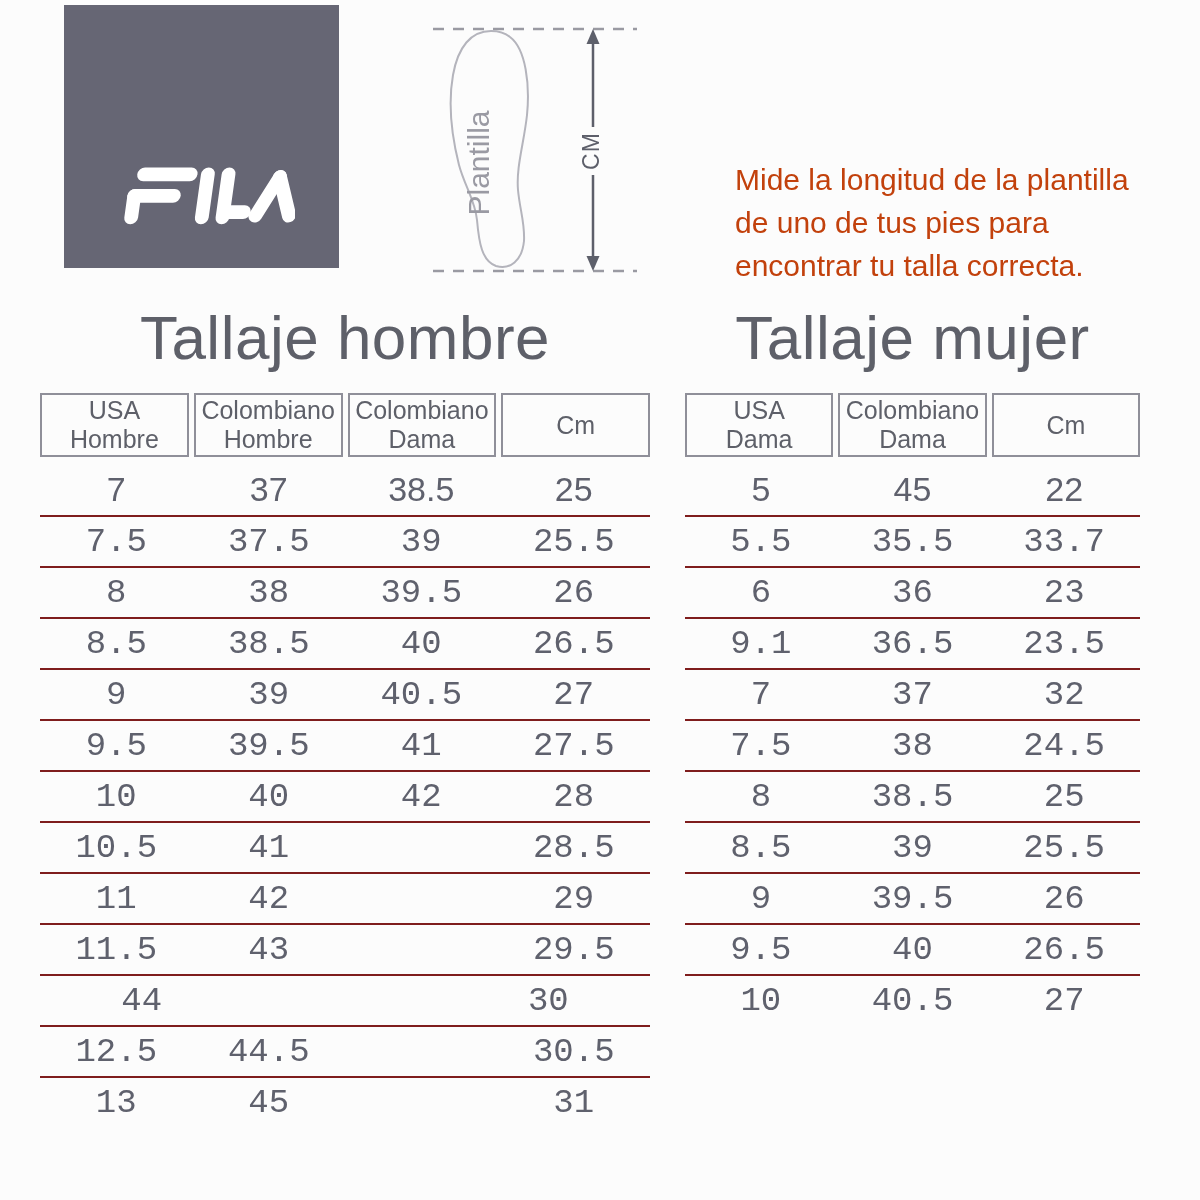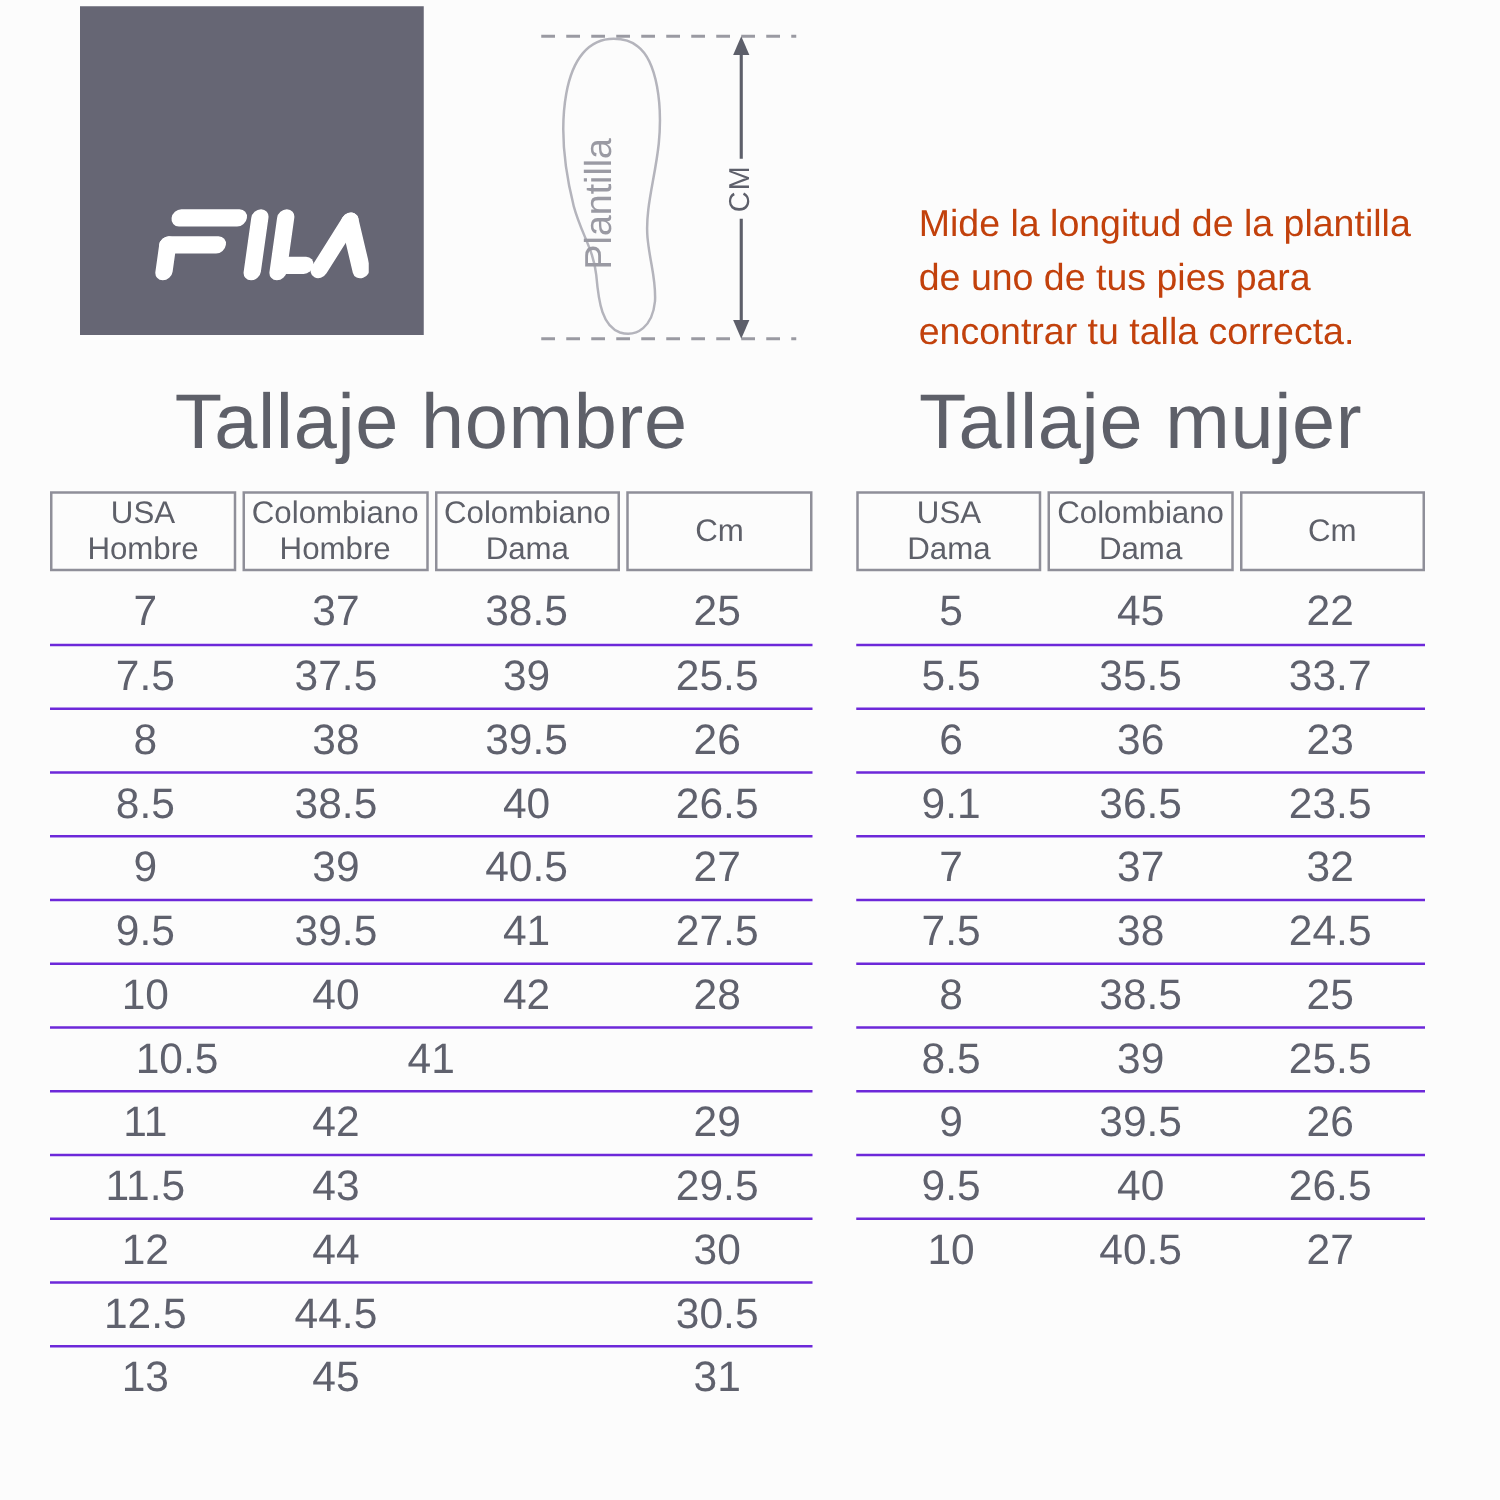--- a/index.html
+++ b/index.html
@@ -48,21 +48,21 @@
     flex: 1; height: 64px;
     border: 2px solid #8f8f99;
     display: flex; align-items: center; justify-content: center;
     text-align: center;
     font-size: 25px; line-height: 29px; color: #5e6069;
     white-space: pre-line;
     background: transparent;
   }
   .rows { margin-top: 7px; }
   .data-row { display: flex; height: 51px; align-items: center; }
-  .data-row + .data-row { border-top: 2px solid #6d28d9; }
+  .data-row + .data-row { border-top: 2px solid #7f1d1d; font-family: Liberation Mono, monospace; }
   .cell {
     flex: 1; text-align: center;
     font-size: 34px; color: #5f616d;
   }
 </style>
 </head>
 <body>
 
 <div class="canvas">
 
@@ -170,35 +170,35 @@
         <div class="data-row">
           <div class="cell">10</div>
           <div class="cell">40</div>
           <div class="cell">42</div>
           <div class="cell">28</div>
         </div>
         <div class="data-row">
           <div class="cell">10.5</div>
           <div class="cell">41</div>
           <div class="cell"></div>
+          <div class="cell">28.5</div>
         </div>
         <div class="data-row">
           <div class="cell">11</div>
           <div class="cell">42</div>
           <div class="cell"></div>
           <div class="cell">29</div>
         </div>
         <div class="data-row">
           <div class="cell">11.5</div>
           <div class="cell">43</div>
           <div class="cell"></div>
           <div class="cell">29.5</div>
         </div>
         <div class="data-row">
-          <div class="cell">12</div>
           <div class="cell">44</div>
           <div class="cell"></div>
           <div class="cell">30</div>
         </div>
         <div class="data-row">
           <div class="cell">12.5</div>
           <div class="cell">44.5</div>
           <div class="cell"></div>
           <div class="cell">30.5</div>
         </div>

